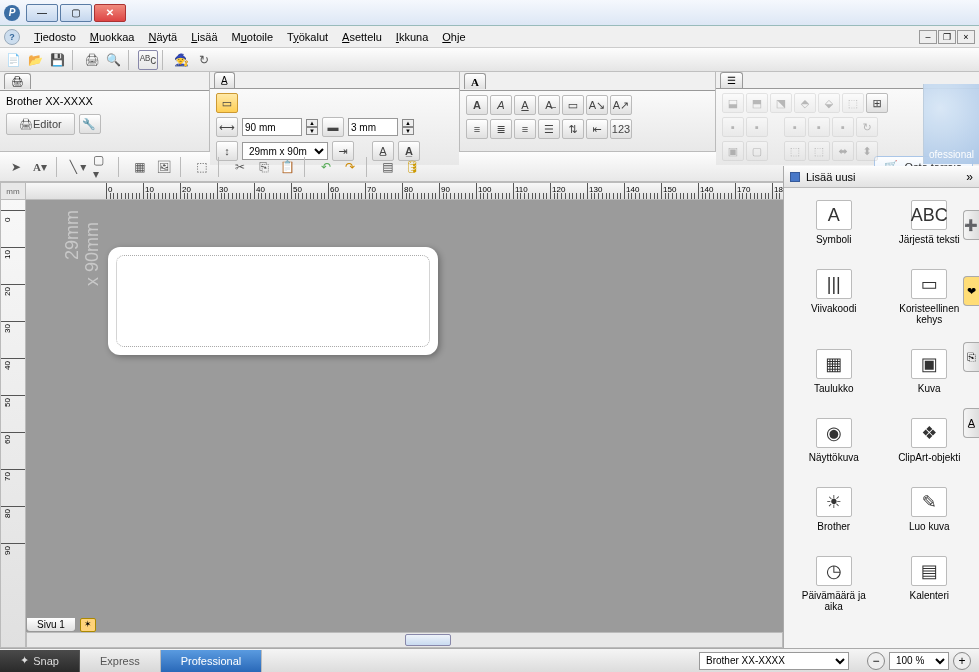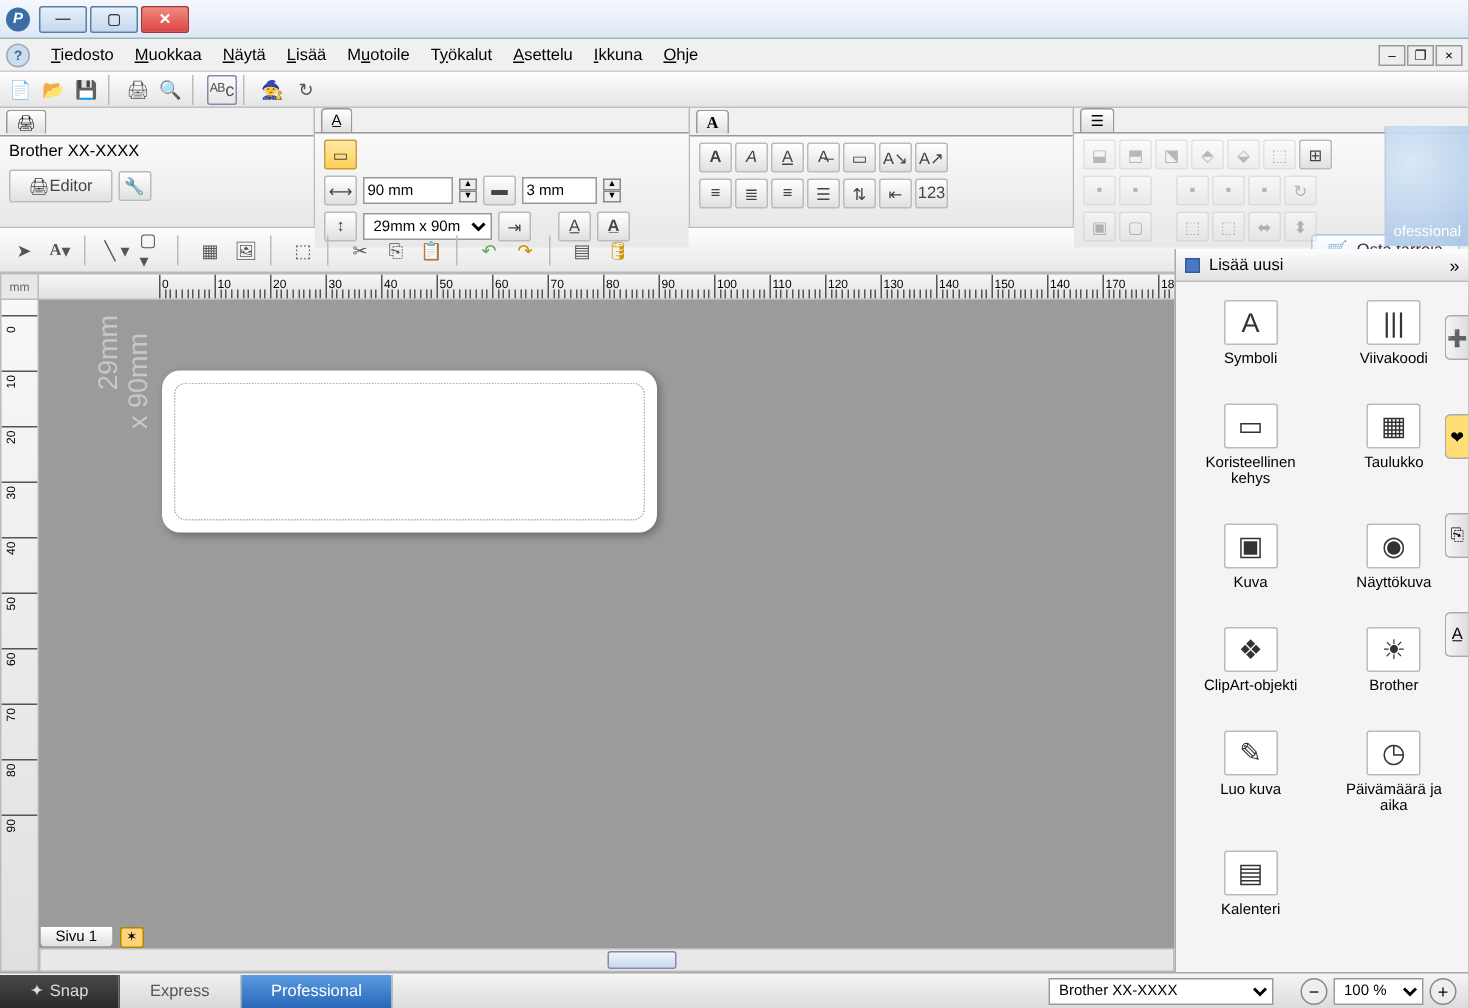--- a/index.html
+++ b/index.html
@@ -572,20 +572,24 @@
     <span>Lisää uusi</span>
     <span class="chev">»</span>
   </div>
   <div class="sp-body">
     <div class="sp-grid" id="sp-grid">
         <div class="sp-item">
           <div class="sp-ico">A</div>
           <div class="sp-lbl">Symboli</div>
         </div>
         <div class="sp-item">
+          <div class="sp-ico">ABC</div>
+          <div class="sp-lbl">Järjestä teksti</div>
+        </div>
+        <div class="sp-item">
           <div class="sp-ico">|||</div>
           <div class="sp-lbl">Viivakoodi</div>
         </div>
         <div class="sp-item">
           <div class="sp-ico">▭</div>
           <div class="sp-lbl">Koristeellinen kehys</div>
         </div>
         <div class="sp-item">
           <div class="sp-ico">▦</div>
           <div class="sp-lbl">Taulukko</div>

